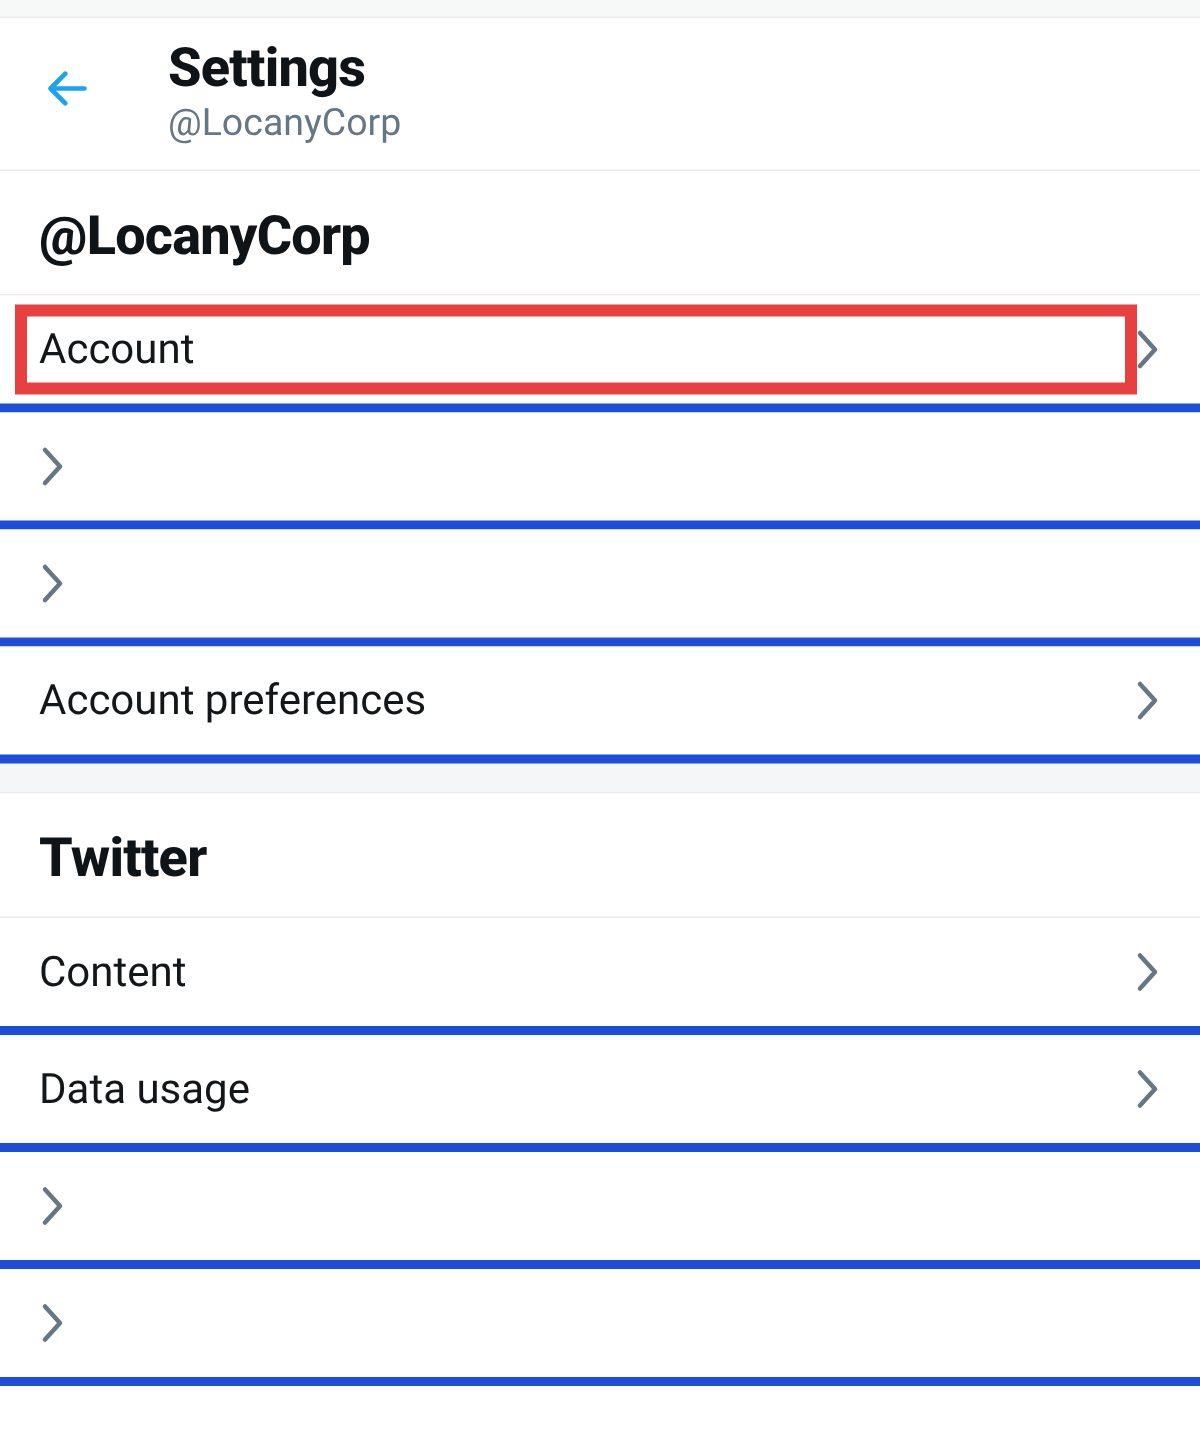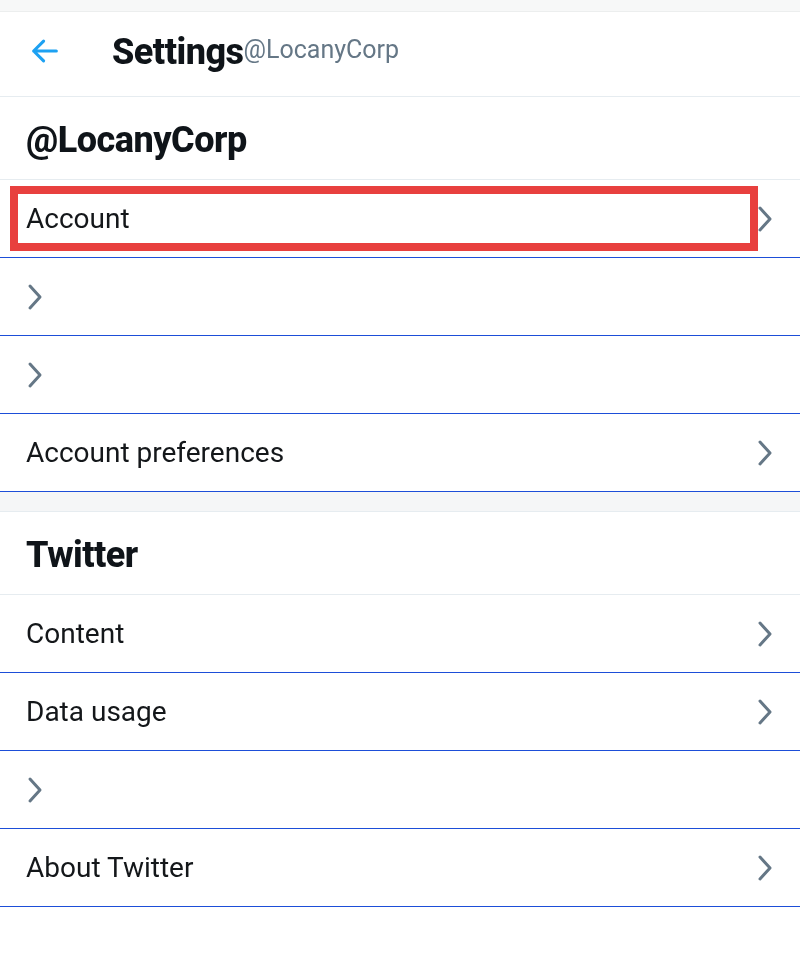--- a/index.html
+++ b/index.html
@@ -27,21 +27,21 @@
     display: flex;
     align-items: center;
     justify-content: center;
     cursor: pointer;
     flex-shrink: 0;
   }
   .back-btn svg { width: 34px; height: 34px; }
   .header-titles {
     margin-left: 40px;
     display: flex;
-    flex-direction: row;
+    flex-direction: column;
   }
   .header-title {
     font-size: 36px;
     font-weight: 800;
     letter-spacing: -0.5px;
     line-height: 1.1;
   }
   .header-subtitle {
     font-size: 25px;
     color: #657786;
@@ -58,21 +58,21 @@
     font-weight: 800;
     letter-spacing: -0.5px;
   }
   .row {
     display: flex;
     align-items: center;
     justify-content: space-between;
     padding: 0 26px;
     height: 78px;
     background: #ffffff;
-    border-bottom: 1px solid #1d4ed8;
+    border-bottom: 6px solid #1d4ed8;
     cursor: pointer;
     position: relative;
   }
   .row-label {
     font-size: 28px;
     font-weight: 400;
     color: #14171a;
   }
   .chevron {
     width: 18px;
@@ -180,19 +180,18 @@
 
 <div class="row">
   <span class="chevron">
     <svg viewBox="0 0 18 30">
         <path d="M4 4l10 11L4 26"></path>
       </svg>
   </span>
 </div>
 
 <div class="row">
-  <span class="row-label">About Twitter</span>
   <span class="chevron">
     <svg viewBox="0 0 18 30">
         <path d="M4 4l10 11L4 26"></path>
       </svg>
   </span>
 </div>
 
 </body></html>

